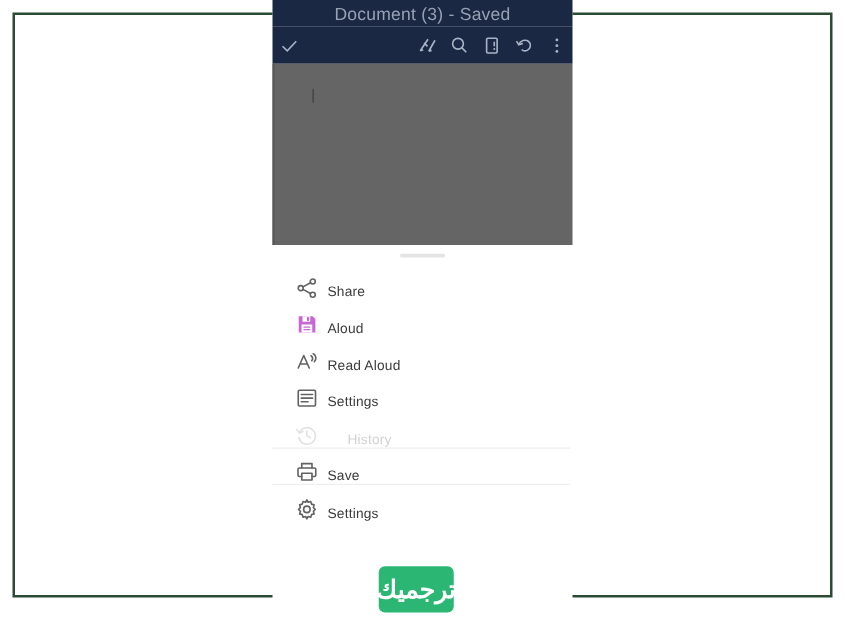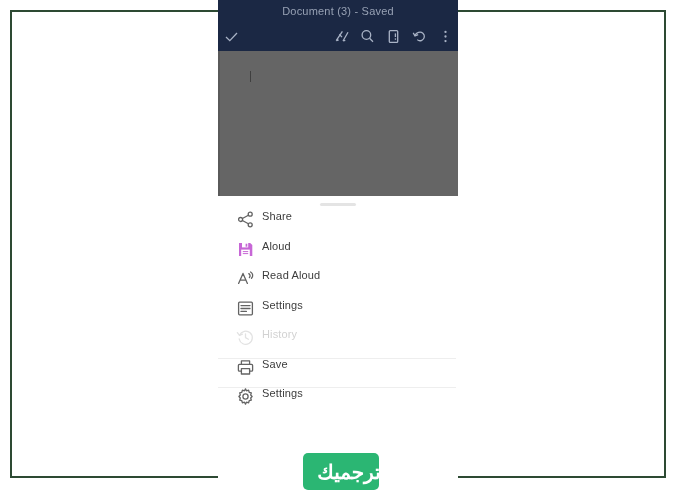--- a/index.html
+++ b/index.html
@@ -39,21 +39,21 @@
 
   
   #titlebar {
     position: absolute;
     left: 0;
     top: 0;
     width: 240px;
     height: 21px;
     background: #1b2844;
     color: #97a1b4;
-    font-size: 11px;
+    font-size: 14px;
     display: flex;
     align-items: center;
     justify-content: center;
     letter-spacing: .2px;
   }
   #titlebar .tb-text { white-space: nowrap; }
 
   
   #toolbar {
     position: absolute;
@@ -117,37 +117,37 @@
   #menu {
     position: absolute;
     left: 218px;
     top: 210px;
     width: 240px;
   }
   .menu-item {
     position: relative;
     height: 29.5px;
     display: flex;
-    align-items: flex-start;
+    align-items: flex-end;
     background: #ffffff;
   }
   .menu-item .mi-icon {
     width: 34px;
     min-width: 34px;
     display: flex;
     align-items: center;
     justify-content: center;
     margin-left: 10px;
   }
   .menu-item .mi-label {
     font-size: 11px;
     color: #3c3c3c;
     letter-spacing: .15px;
   }
-  .menu-item.disabled .mi-label { color: #d2d2d2; }
+  .menu-item.disabled .mi-label { color: #d2d2d2; margin-left: 16px; }
   .menu-item.sep::before {
     content: "";
     position: absolute;
     left: 0;
     top: 0;
     width: 238px;
     height: 1px;
     background: #eeeeee;
   }
   .mi-icon svg { display: block; }
@@ -161,21 +161,20 @@
     position: absolute;
     left: 303px;
     top: 453px;
     width: 60px;
     height: 37px;
     border-radius: 5px;
     background: #2bb673;
     display: flex;
     align-items: center;
     justify-content: center;
-    padding-left: 16px;
   }
   #watermark .wm-text {
     color: #ffffff;
     font-size: 20px;
     font-weight: bold;
     direction: rtl;
     line-height: 1;
   }
 </style>
 </head>

